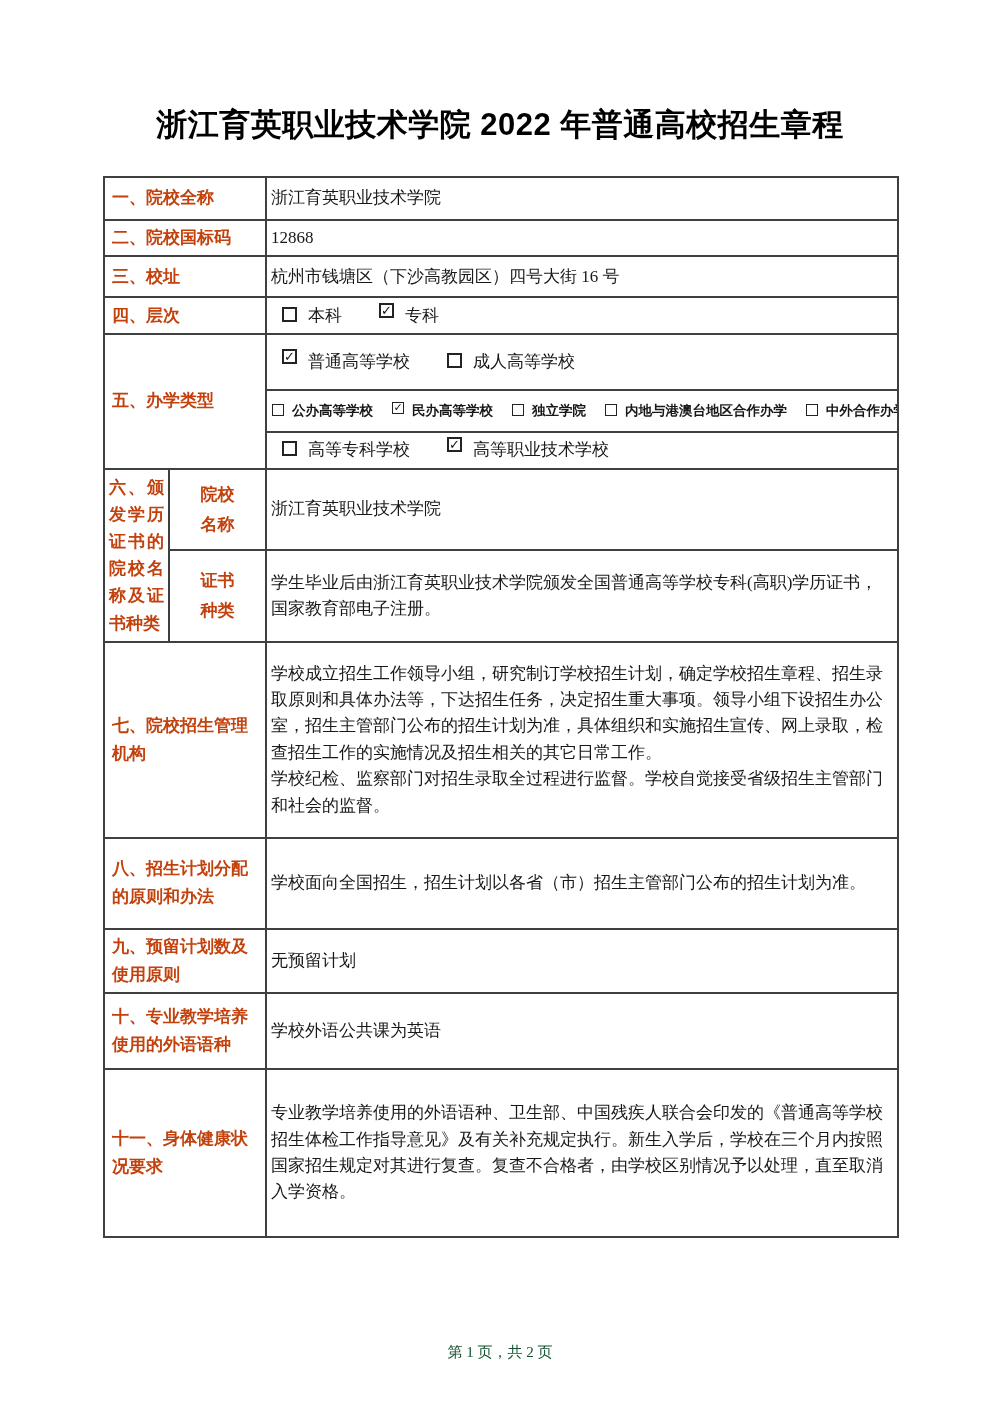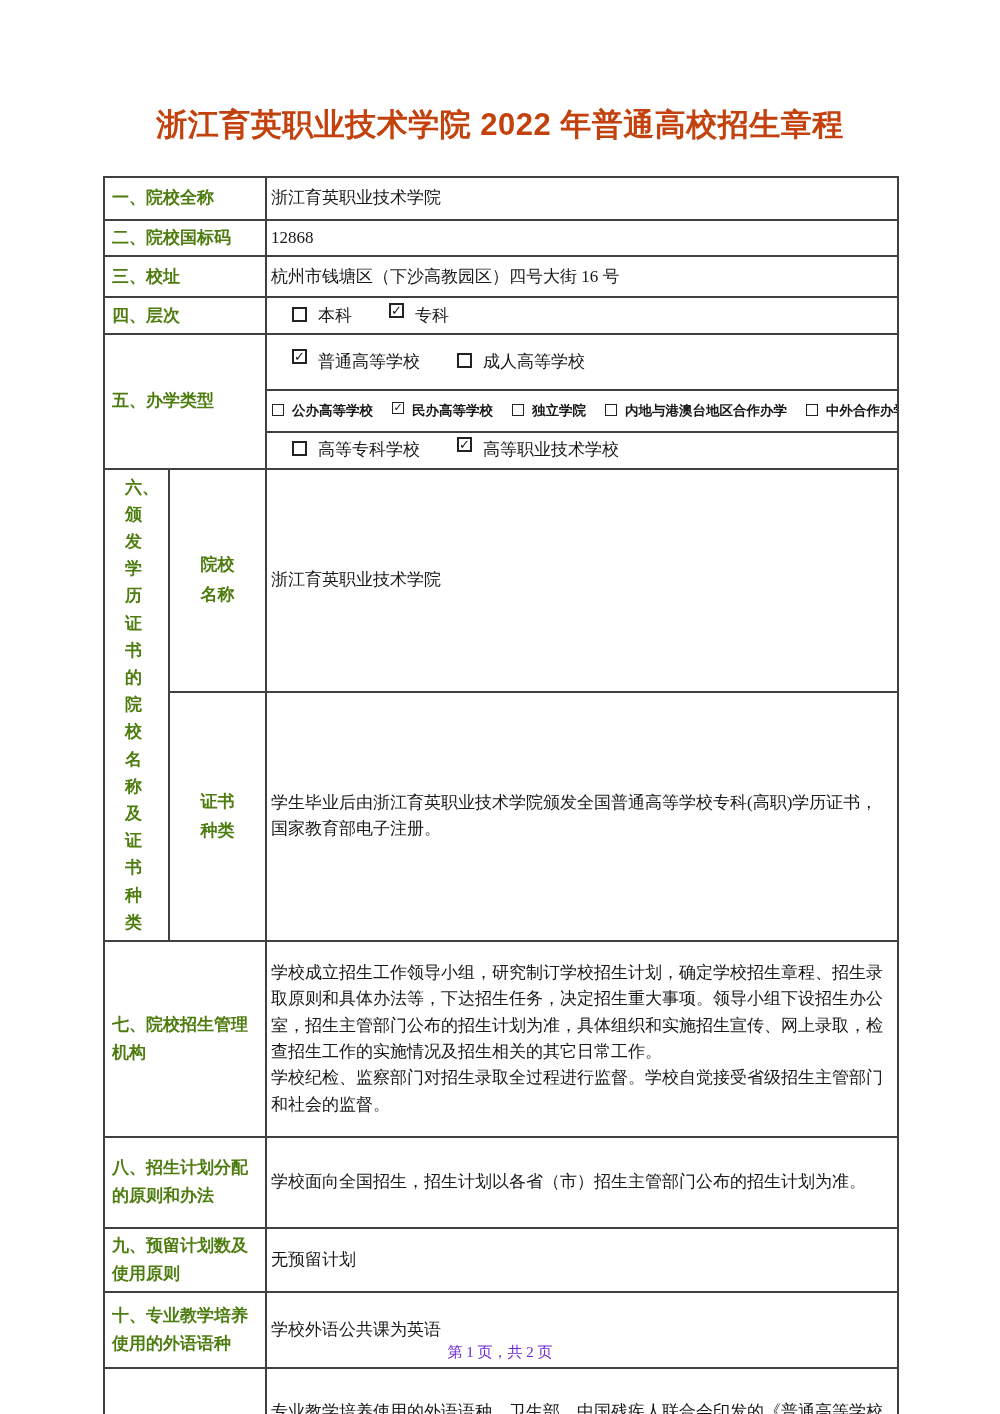--- a/index.html
+++ b/index.html
@@ -1,35 +1,35 @@
 <!DOCTYPE html>
 <html><head>
 <meta charset="utf-8">
 <style>
   html,body{margin:0;padding:0;background:#ffffff;}
   .page{position:relative;width:1000px;height:1414px;background:#ffffff;
         font-family:"Liberation Serif",serif;color:#111111;overflow:hidden;}
   .title{position:absolute;top:104px;left:0;width:100%;margin:0;text-align:center;
          font-family:"Liberation Sans",sans-serif;font-weight:bold;font-size:31px;
-         letter-spacing:0.5px;color:#c2410c;}
+         letter-spacing:0.5px;color:#000000;}
   table.charter{position:absolute;top:176px;left:103px;width:794px;
          border-collapse:collapse;table-layout:fixed;}
   td{border:2px solid #404040;vertical-align:middle;box-sizing:border-box;
      overflow:hidden;background:#ffffff;}
   .lbl{font-family:"Liberation Sans",sans-serif;font-weight:bold;font-size:17px;
-       line-height:1.65;padding:3px 2px 3px 7px;color:#4d7c0f;}
-  .lbl-narrow{text-align:justify;padding:4px 20px;line-height:1.6;}
+       line-height:1.65;padding:3px 2px 3px 7px;color:#c2410c;}
+  .lbl-narrow{text-align:justify;padding:4px 4px;line-height:1.6;}
   .lbl-sub{text-align:center;padding:3px 2px;white-space:pre-line;line-height:1.75;}
   .val{font-size:17px;line-height:1.55;padding:4px 6px 4px 4px;color:#181818;}
   .val p{margin:0;}
   .footer{position:absolute;top:1343px;left:0;width:100%;text-align:center;
-          font-size:15px;color:#6d28d9;}
+          font-size:15px;color:#14532d;}
   
   .opts{white-space:nowrap;}
-  .opts-lg{padding-left:25px;border-radius:6px;}
+  .opts-lg{padding-left:15px;border-radius:6px;}
   .cb-item{display:inline-block;}
   .cb{display:inline-block;box-sizing:border-box;border:2px solid #232323;
       background:#ffffff;position:relative;text-align:center;
       font-family:"DejaVu Sans",sans-serif;color:#111111;}
   .opts-lg .cb{width:15px;height:15px;vertical-align:-1px;}
   .opts-lg .cb.checked{top:-7px;font-size:13px;line-height:12px;}
   .opts-lg .cb-label{margin-left:11px;}
   .opts-lg .cb-item{margin-right:37px;}
   .opts-lg .cb-item:last-child{margin-right:0;}
   .opts-sm{font-size:13.5px;padding-left:5px;}

